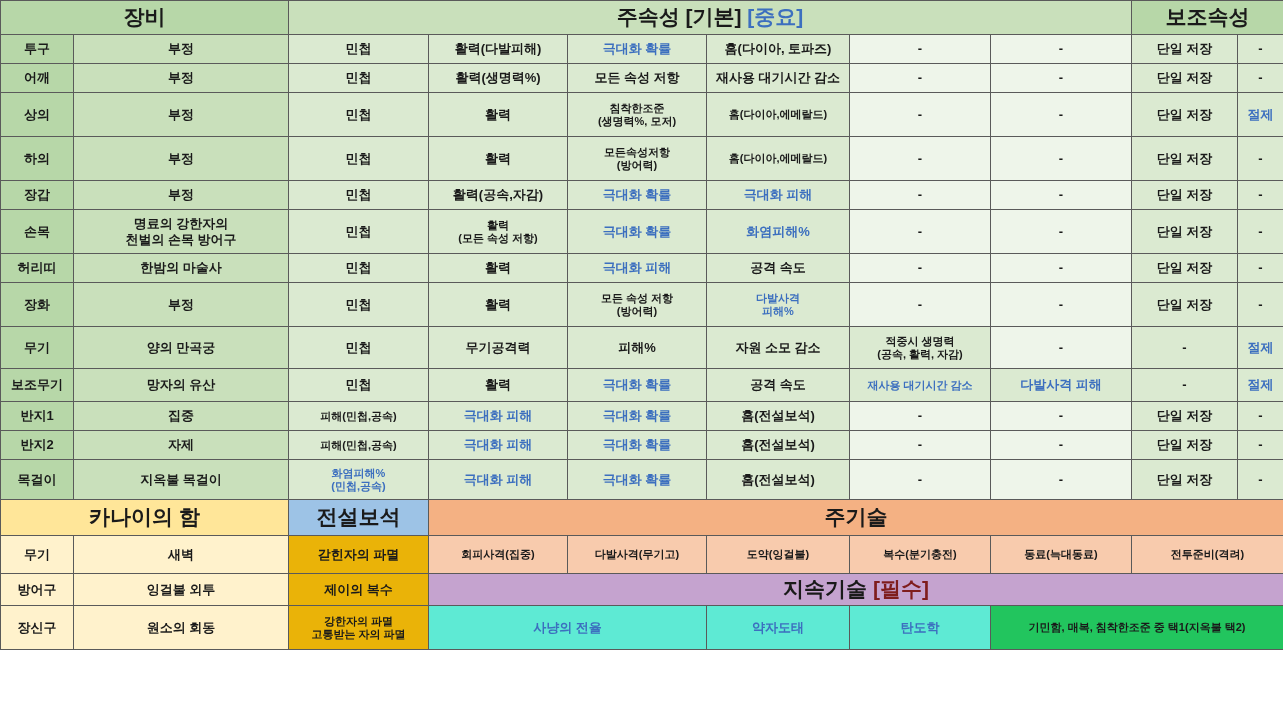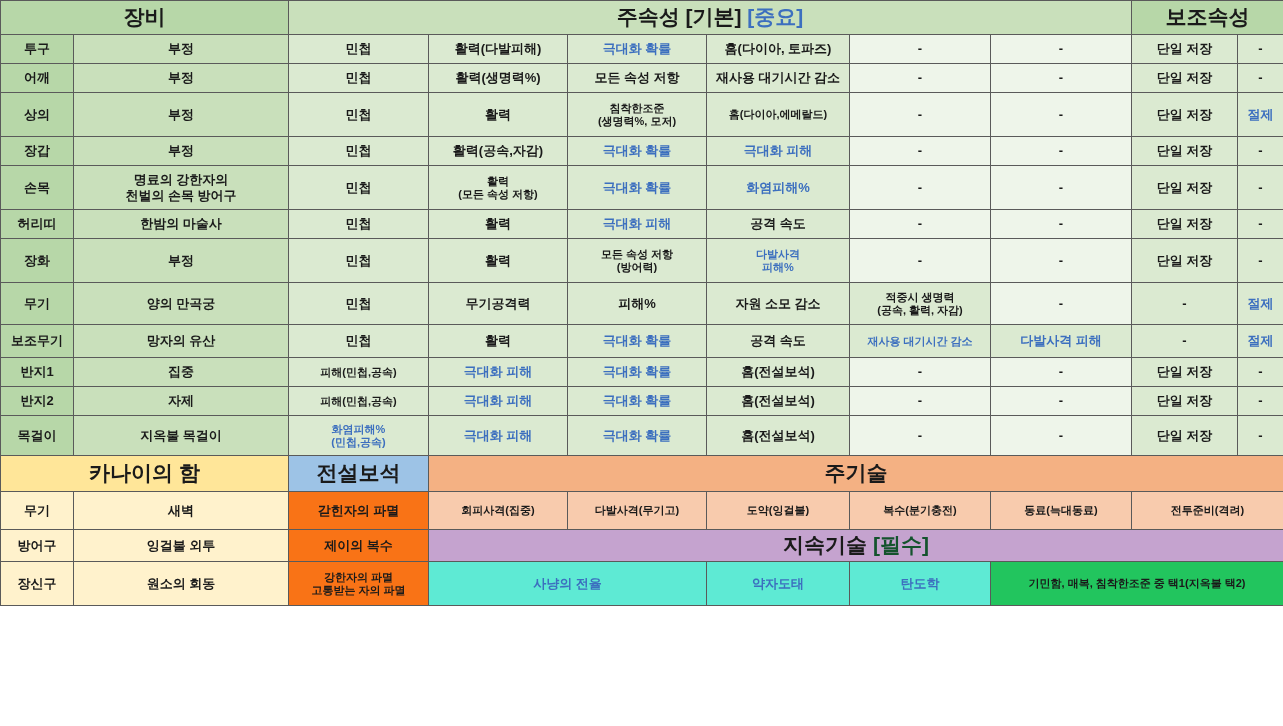--- a/index.html
+++ b/index.html
@@ -29,25 +29,25 @@
   .g-dark{background:#b7d7a8;}
   .g-mid{background:#c9e0bb;}
   .g-light{background:#dbead1;}
   .blank{background:#eef5ea;}
   .blue-txt{color:#3c6fbf;}
   .or-dark{background:#f4b183;}
   .or-mid{background:#f8cbad;}
   .yel{background:#ffe699;}
   .yel-l{background:#fff2cc;}
   .blu{background:#9dc3e6;}
-  .blu-l{background:#f97316;}
+  .blu-l{background:#eab308;}
   .pur{background:#c5a3cf;}
   .pur-l{background:#5eead4;}
   .pur-ll{background:#22c55e;}
-  .red-txt{color:#14532d;}
+  .red-txt{color:#7f1d1d;}
   .small{font-size:11px;}
   .nm{font-size:13px;}
 </style>
 </head>
 <body>
 
 <table>
   <colgroup>
     <col style="width:73px">
       <col style="width:215px">
@@ -105,20 +105,33 @@
       <td class="g-light nm">활력</td>
       <td class="g-light small" style="white-space:pre-line">침착한조준
 (생명력%, 모저)</td>
       <td class="g-light small">홈(다이아,에메랄드)</td>
       <td class="blank nm">-</td>
       <td class="blank nm">-</td>
       <td class="g-light nm">단일 저장</td>
       <td class="g-light nm blue-txt">절제</td>
     </tr>
 
+    <tr style="height:44px">
+      <td class="g-dark nm">하의</td>
+      <td class="g-mid nm">부정</td>
+      <td class="g-light nm">민첩</td>
+      <td class="g-light nm">활력</td>
+      <td class="g-light small" style="white-space:pre-line">모든속성저항
+(방어력)</td>
+      <td class="g-light small">홈(다이아,에메랄드)</td>
+      <td class="blank nm">-</td>
+      <td class="blank nm">-</td>
+      <td class="g-light nm">단일 저장</td>
+      <td class="g-light nm">-</td>
+    </tr>
 
     <tr style="height:29px">
       <td class="g-dark nm">장갑</td>
       <td class="g-mid nm">부정</td>
       <td class="g-light nm">민첩</td>
       <td class="g-light nm">활력(공속,자감)</td>
       <td class="g-light nm blue-txt">극대화 확률</td>
       <td class="g-light nm blue-txt">극대화 피해</td>
       <td class="blank nm">-</td>
       <td class="blank nm">-</td>

